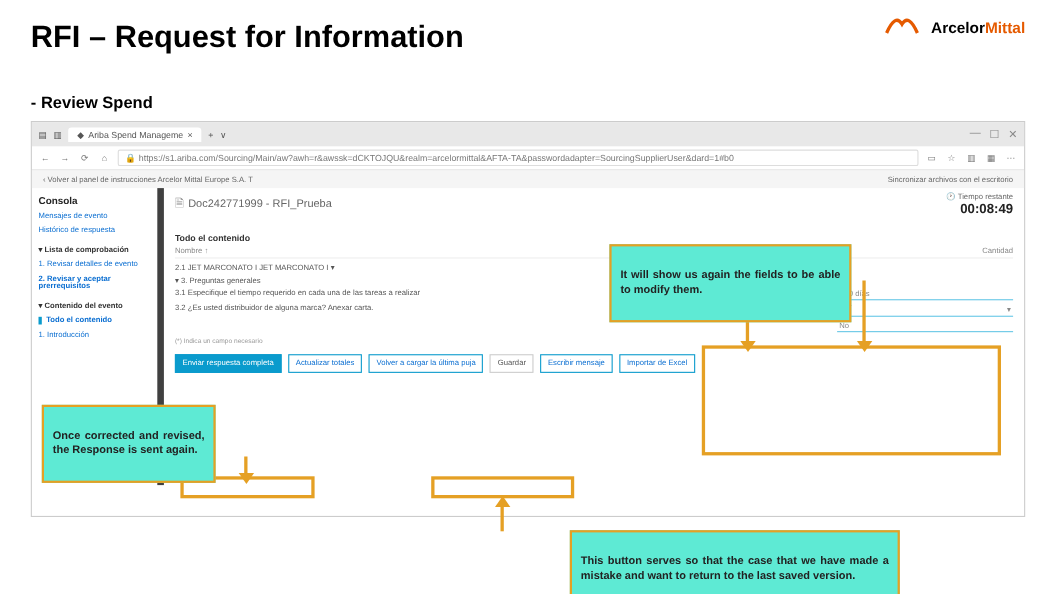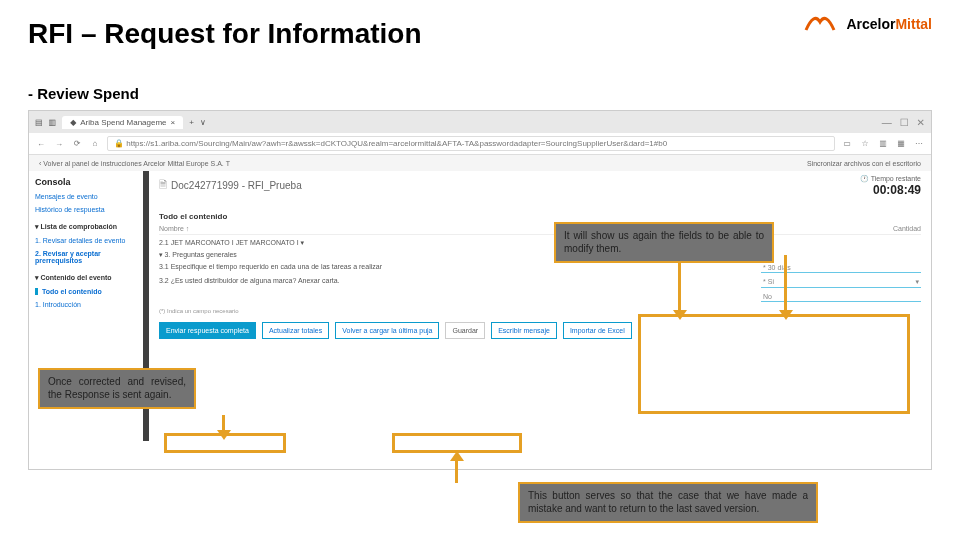--- a/index.html
+++ b/index.html
@@ -45,21 +45,21 @@
   .row { display:flex; margin-top:4px; font-size:7px; color:#555;}
   .row .lbl { flex:1; }
   .row .fld { width:160px; border-bottom:1px solid #67c7e6; padding:1px 2px; color:#888;}
   .row .fld.sel::after { content:"▾"; float:right; color:#888;}
   .foot-note { font-size:6px; color:#999; margin-top:6px;}
   .btnbar { margin-top:8px; display:flex; gap:6px; font-size:7px;}
   .btn { padding:4px 6px; border:1px solid #0a9bcd; color:#0a6ed1; background:#fff;}
   .btn.primary { background:#0a9bcd; color:#fff;}
   .btn.plain { border-color:#ccc; color:#555;}
 
-  .callout { position:absolute; background:#737373; border:2px solid #e5a024; padding:6px 8px; font-size:10px; font-weight:normal; line-height:1.25; color:#222; z-index:20; text-align:justify;}
+  .callout { position:absolute; background:#5eead4; border:2px solid #e5a024; padding:21px 8px; font-size:10px; font-weight:bold; line-height:1.25; color:#222; z-index:20; text-align:justify;}
   .hl-box { position:absolute; border:3px solid #e5a024; z-index:15; pointer-events:none;}
   .arrow-line { position:absolute; background:#e5a024; z-index:16; pointer-events:none;}
   .arrow-head { position:absolute; width:0; height:0; z-index:17; pointer-events:none;}
 </style>
 </head>
 <body>
 
 <div class="slide-title">RFI – Request for Information</div>
 <div class="slide-sub">- Review Spend</div>
 <div class="logo">

